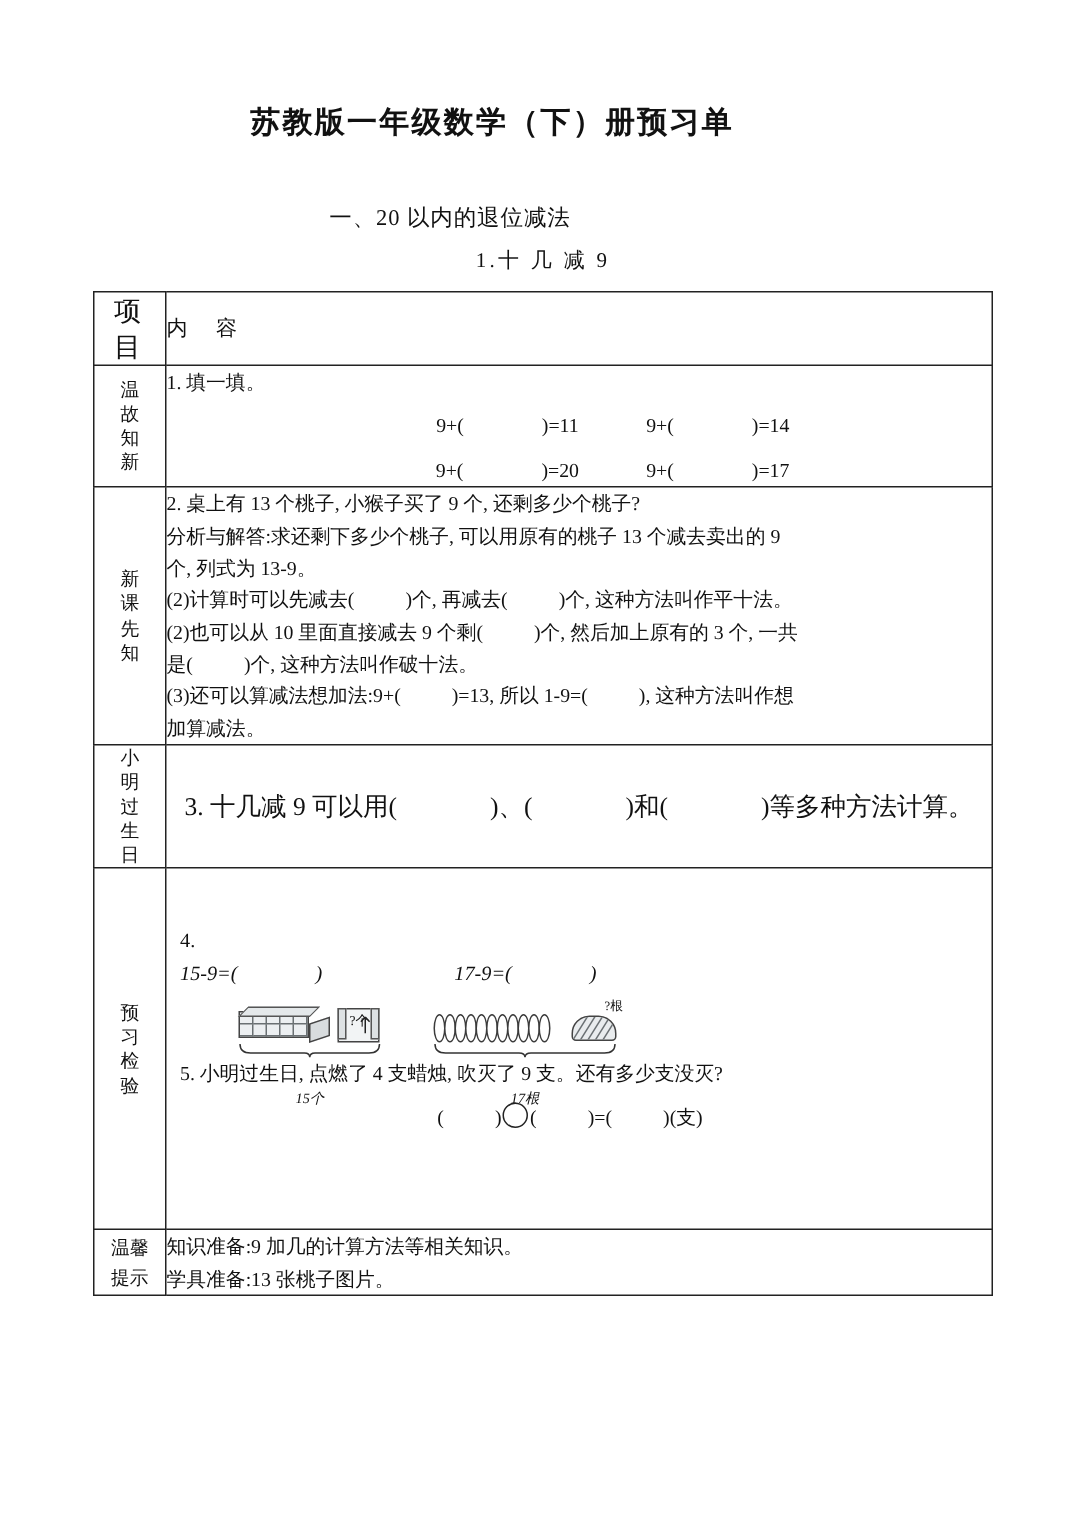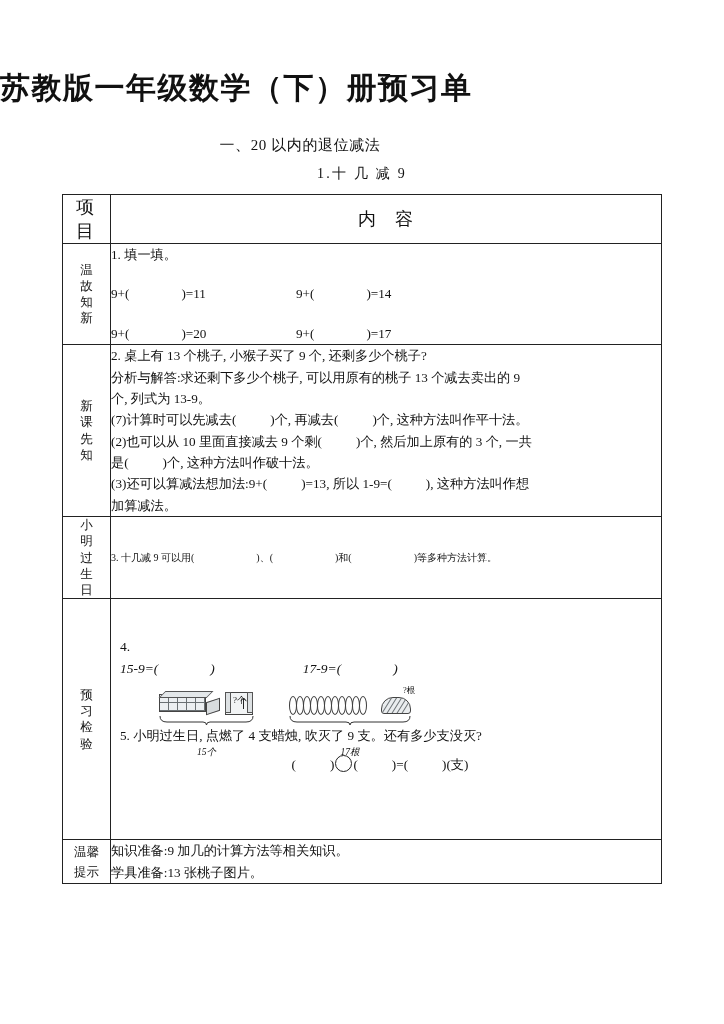--- a/index.html
+++ b/index.html
@@ -24,22 +24,22 @@
     height: 1024px;
     box-sizing: border-box;
   }
 
   
   .doc-title {
     position: absolute;
     left: 0;
     top: 68px;
     width: 656px;
-    text-align: left;
-    font-size: 30px;
+    text-align: center;
+    font-size: 20px;
     font-weight: bold;
     letter-spacing: 1.5px;
     font-family: "Liberation Serif", "DejaVu Serif", serif;
     white-space: nowrap;
   }
   .sub-title-1 {
     position: absolute;
     left: 0;
     top: 136px;
     width: 600px;
@@ -89,22 +89,21 @@
     word-break: break-all;
     line-height: 1.3;
   }
   .hdr-label {
     text-align: center;
     font-size: 18px;
     letter-spacing: 3px;
     padding: 3px 0;
   }
   .hdr-content {
-    text-align: center;
-    font-size: 18px;
+    font-size: 14px;
     letter-spacing: 1px;
     padding: 3px 0;
   }
   .hdr-content .gap {
     display: inline-block;
     width: 18px;
   }
 
   .content-cell {
     padding: 6px 8px 7px 9px;
@@ -118,27 +117,28 @@
   .blk-m { display: inline-block; width: 34px; }
   .blk-l { display: inline-block; width: 52px; }
   .blk-xl { display: inline-block; width: 62px; }
 
   .col2 {
     display: inline-block;
     width: 185px;
   }
 
   
-  .fill-row { margin-top: 18px; }
+  .fill-row { margin-top: 8px; text-align: center; }
 
   
   .single-line-cell {
     padding: 10px 8px 10px 9px;
-    font-size: 10px;
-    white-space: nowrap;
+    font-size: 17px;
+    white-space: nowrap;
+    text-align: center;
   }
 
   
   .exercise-cell {
     padding: 0;
     height: 240px;
     position: relative;
   }
   .pic-area {
     position: relative;
@@ -396,21 +396,21 @@
     </tr>
 
     <tr>
       <td class="label-cell">
         <span class="stack">新课先知</span>
       </td>
       <td class="content-cell">
         <div class="ln">2. 桌上有 13 个桃子, 小猴子买了 9 个, 还剩多少个桃子?</div>
         <div class="ln">分析与解答:求还剩下多少个桃子, 可以用原有的桃子 13 个减去卖出的 9</div>
         <div class="ln">个, 列式为 13-9。</div>
-        <div class="ln"><span>(7)计算时可以先减去(</span><span class="blk-m"></span><span>)个, 再减去(</span><span class="blk-m"></span><span>)个, 这种方法叫作平十法。</span></div>
+        <div class="ln"><span>(2)计算时可以先减去(</span><span class="blk-m"></span><span>)个, 再减去(</span><span class="blk-m"></span><span>)个, 这种方法叫作平十法。</span></div>
         <div class="ln"><span>(2)也可以从 10 里面直接减去 9 个剩(</span><span class="blk-m"></span><span>)个, 然后加上原有的 3 个, 一共</span></div>
         <div class="ln"><span>是(</span><span class="blk-m"></span><span>)个, 这种方法叫作破十法。</span></div>
         <div class="ln"><span>(3)还可以算减法想加法:9+(</span><span class="blk-m"></span><span>)=13, 所以 1-9=(</span><span class="blk-m"></span><span>), 这种方法叫作想</span></div>
         <div class="ln">加算减法。</div>
       </td>
     </tr>
 
     <tr>
       <td class="label-cell">
         <span class="stack">小明过生日</span>

